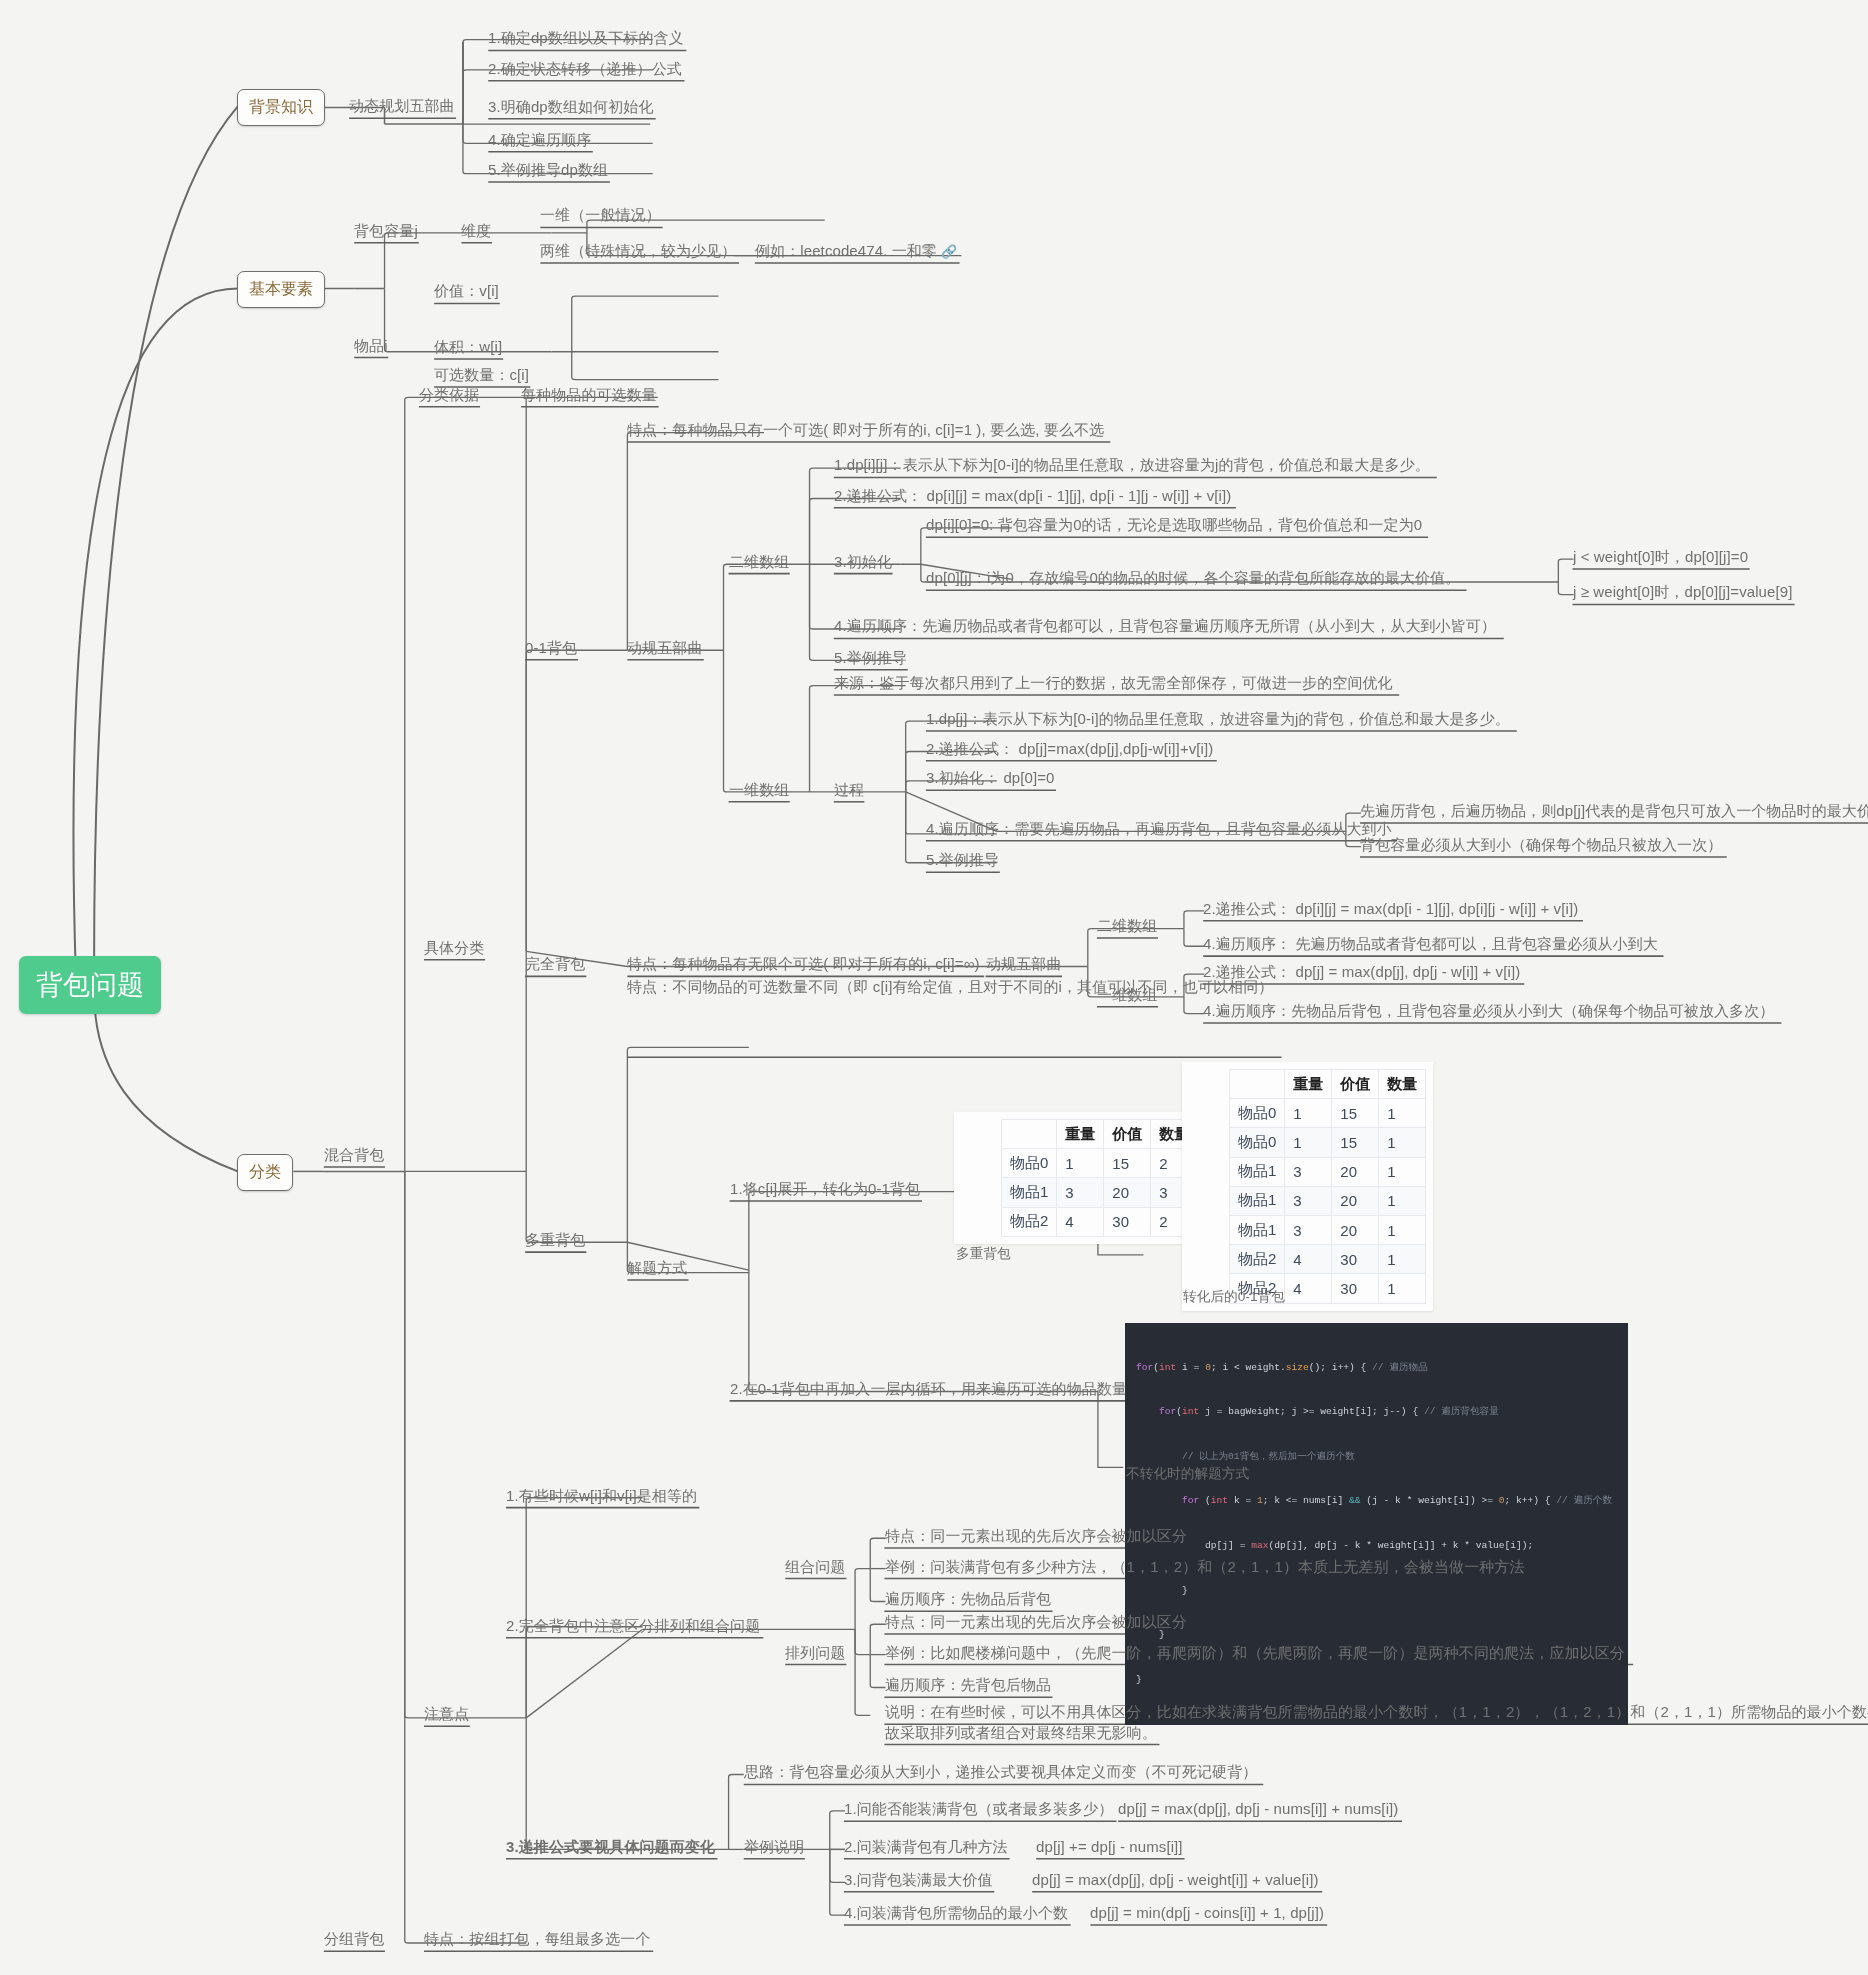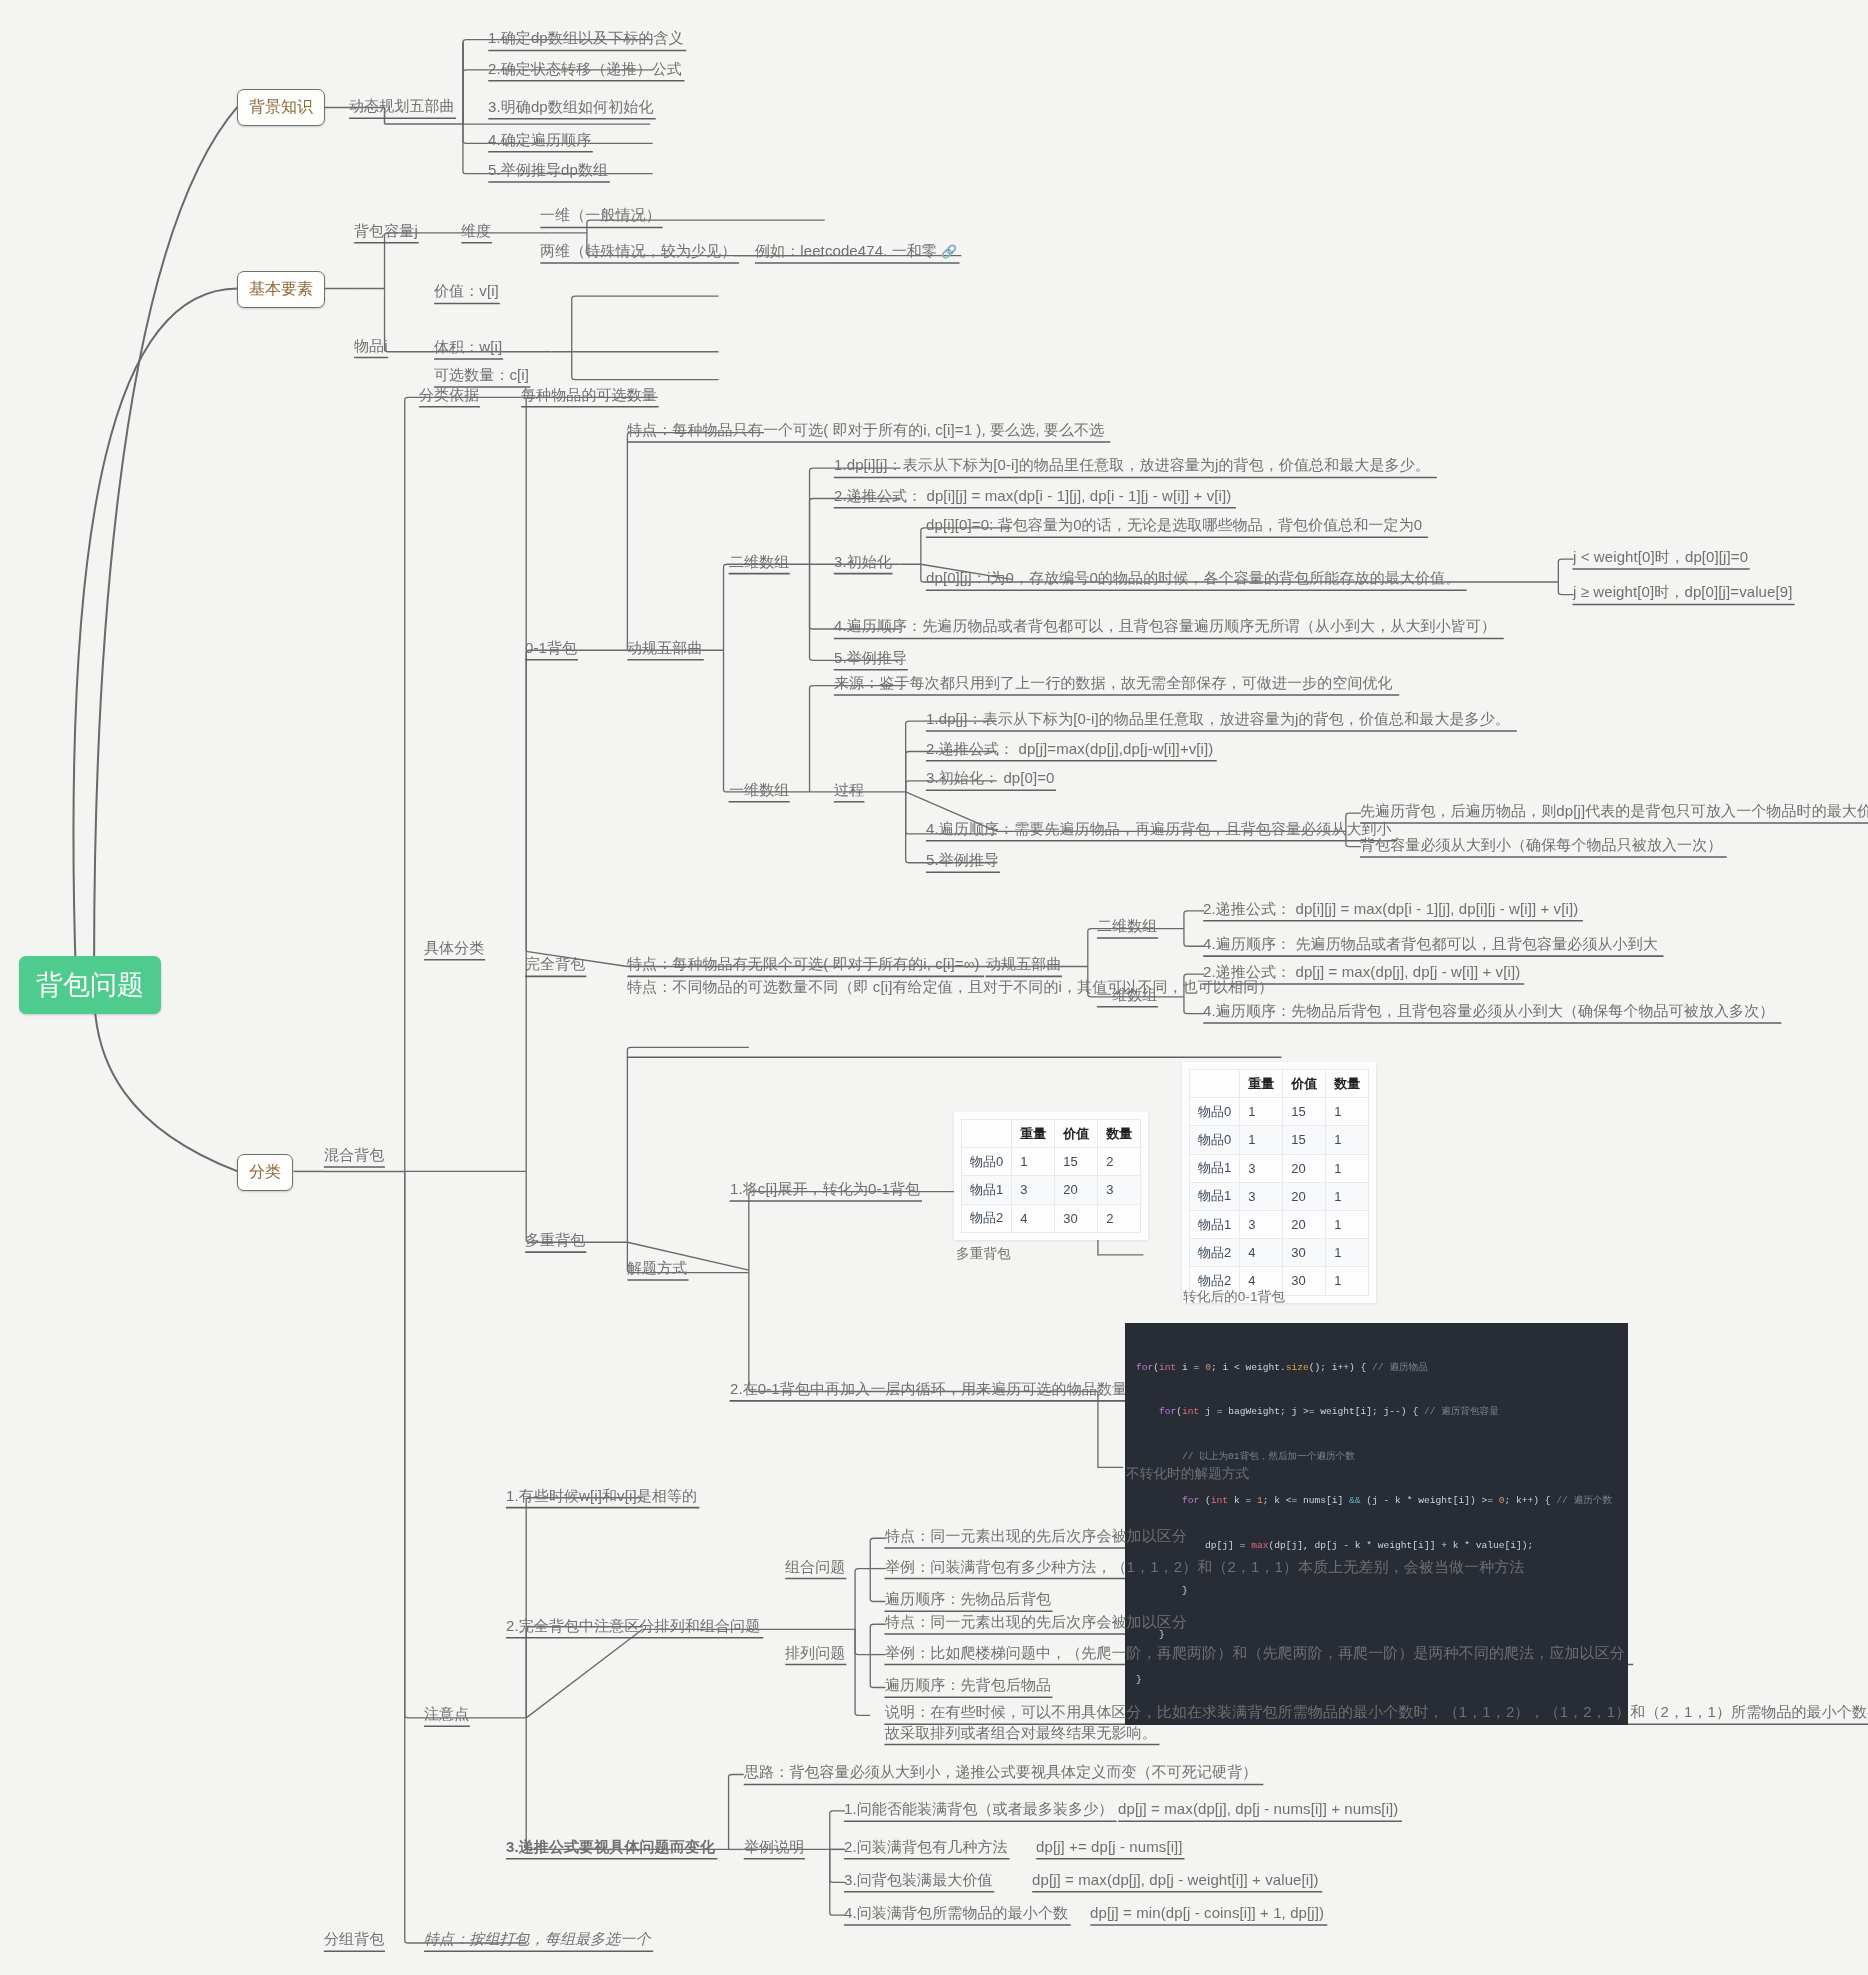--- a/index.html
+++ b/index.html
@@ -14,21 +14,21 @@
   
   .root{position:absolute;background:#4ecb8d;color:#fff;border-radius:7px;
         font-size:27px;padding:11px 17px;box-shadow:0 1px 2.5px rgba(0,0,0,.18);white-space:nowrap;}
   
   .box1{position:absolute;background:#fdfdfc;border:1px solid #6f6f6f;border-radius:7px;
         color:#8a6a39;font-size:16px;padding:7px 11px;white-space:nowrap;
         box-shadow:0 1px 2px rgba(0,0,0,.18);}
 
   
   .tbl-wrap{position:absolute;background:#fdfdfd;padding:7px;box-shadow:0 0.5px 3px rgba(0,0,0,.10);}
-  table.mm{border-collapse:collapse;font-size:13px;color:#3d4a5c;}
+  table.mm{border-collapse:collapse;font-size:15px;color:#3d4a5c;margin-left:40px;}
   table.mm th,table.mm td{border:0.5px solid #e6eaee;padding:4.6px 8px;text-align:left;font-weight:normal;}
   table.mm th{font-weight:bold;color:#222;text-align:center;}
   table.mm tr.alt td{background:#f7f9fb;}
   .tbl-cap{position:absolute;color:#707070;font-size:13.7px;white-space:nowrap;}
 
   
   .code{position:absolute;background:#272c35;color:#cfd4dc;font-family:"Liberation Mono","DejaVu Sans Mono",monospace;
         font-size:9.6px;line-height:1.55;padding:8px 11px;white-space:pre;}
   .kw{color:#c678dd;} .ty{color:#e06c75;} .fn{color:#e5a04a;} .num{color:#d19a66;}
   .cm{color:#7b838f;} .op{color:#56b6c2;} .mx{color:#e06c75;}
@@ -294,21 +294,21 @@
   <div class="lbl" style="left:434px;top:282px;">价值：v[i]</div>
   <div class="lbl" style="left:434px;top:338px;">体积：w[i]</div>
   <div class="lbl" style="left:434px;top:366px;">可选数量：c[i]</div>
 
   <div class="lbl" style="left:419px;top:386px;">分类依据</div>
   <div class="lbl" style="left:521px;top:386px;">每种物品的可选数量</div>
   <div class="lbl" style="left:424px;top:939px;">具体分类</div>
   <div class="lbl" style="left:324px;top:1146px;">混合背包</div>
   <div class="lbl" style="left:424px;top:1705px;">注意点</div>
   <div class="lbl" style="left:324px;top:1930px;">分组背包</div>
-  <div class="lbl" style="left:424px;top:1930px;font-style:italic;">特点：按组打包，每组最多选一个</div>
+  <div class="lbl" style="left:424px;top:1930px;">特点：按组打包，每组最多选一个</div>
 
   <div class="lbl" style="left:525px;top:639px;">0-1背包</div>
   <div class="lbl" style="left:627px;top:421px;">特点：每种物品只有一个可选( 即对于所有的i, c[i]=1 ), 要么选, 要么不选</div>
   <div class="lbl" style="left:627px;top:639px;">动规五部曲</div>
 
   <div class="lbl" style="left:729px;top:553px;">二维数组</div>
   <div class="lbl" style="left:834px;top:456px;">1.dp[i][j]：表示从下标为[0-i]的物品里任意取，放进容量为j的背包，价值总和最大是多少。</div>
   <div class="lbl" style="left:834px;top:487px;">2.递推公式： dp[i][j] = max(dp[i - 1][j], dp[i - 1][j - w[i]] + v[i])</div>
   <div class="lbl" style="left:834px;top:553px;">3.初始化</div>
   <div class="lbl" style="left:926px;top:516px;">dp[i][0]=0: 背包容量为0的话，无论是选取哪些物品，背包价值总和一定为0</div>

